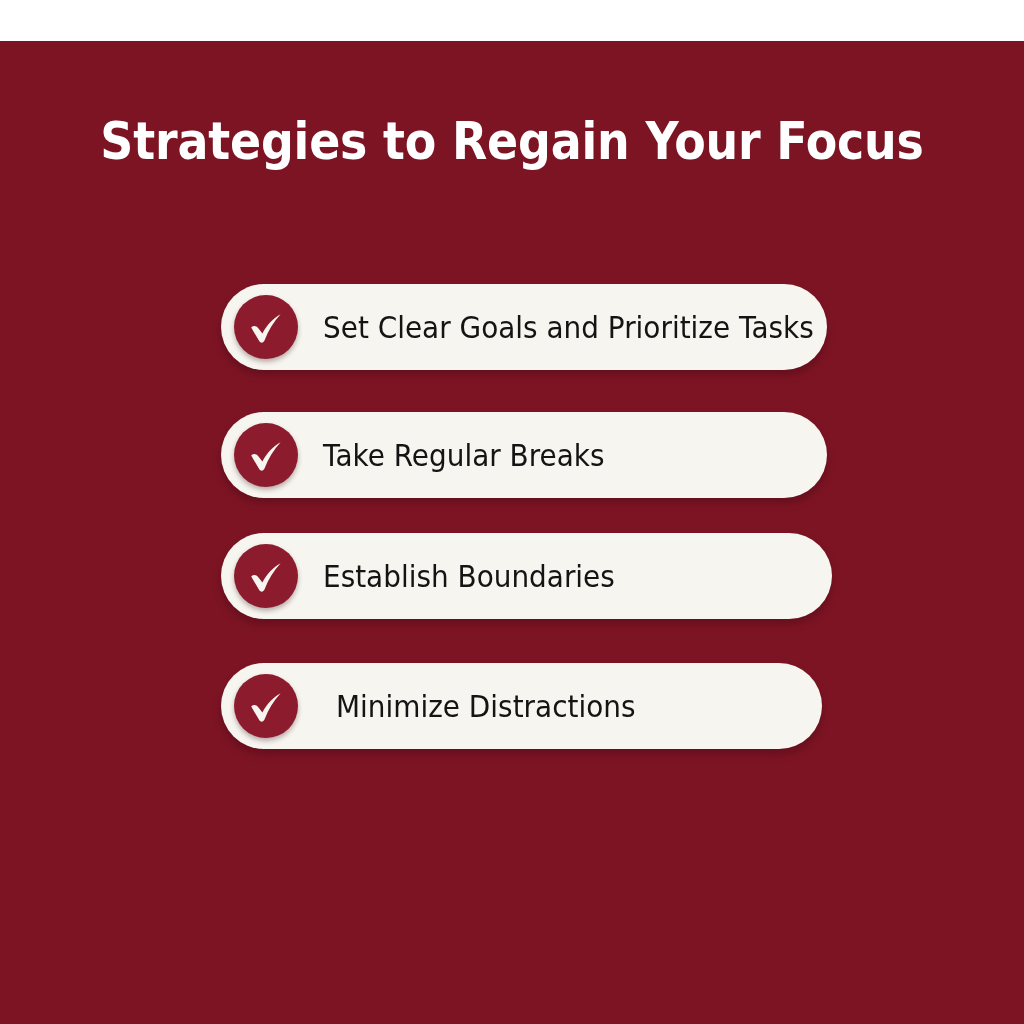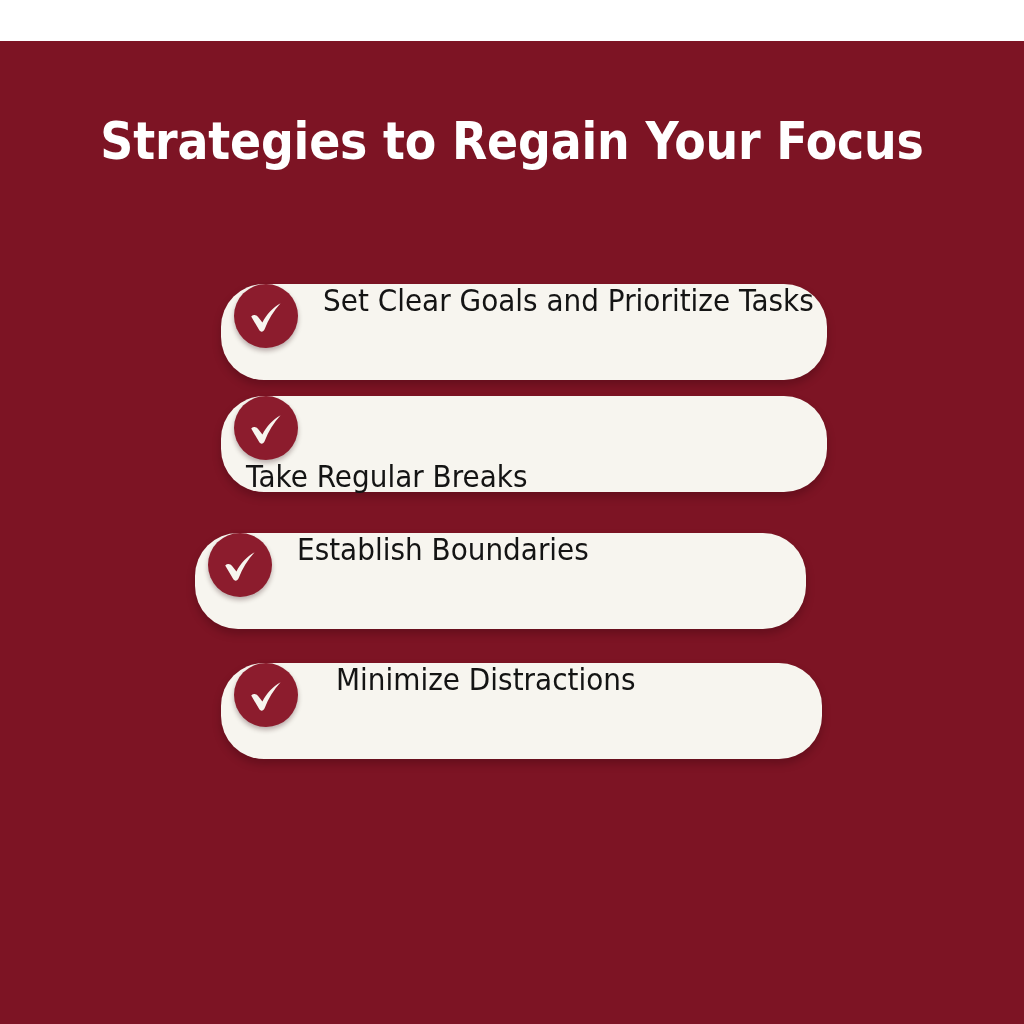--- a/index.html
+++ b/index.html
@@ -45,31 +45,32 @@
   #list {
     position: absolute;
     left: 0;
     top: 243px;
     width: 1024px;
     height: 620px;
   }
 
   .pill {
     position: absolute;
-    height: 96px;
+    height: 86px;
     background: #f7f5ef;
     border-radius: 43px;
     box-shadow: 0 5px 9px rgba(40, 4, 10, 0.28);
     display: flex;
+    align-items: center;
     box-sizing: border-box;
   }
 
   .pill-r0 { top: 0px;   left: 221px; width: 606px; }
-  .pill-r1 { top: 112px; left: 221px; width: 606px; flex-direction: column; }
-  .pill-r2 { top: 249px; left: 195px; width: 611px; }
+  .pill-r1 { top: 128px; left: 221px; width: 606px; }
+  .pill-r2 { top: 249px; left: 221px; width: 611px; }
   .pill-r3 { top: 379px; left: 221px; width: 601px; gap: 13px; }
   .pill-r4 { top: 519px; left: 221px; width: 601px; }
 
   
   .check-badge {
     position: relative;
     flex: 0 0 auto;
     width: 64px;
     height: 64px;
     margin-left: 13px;

